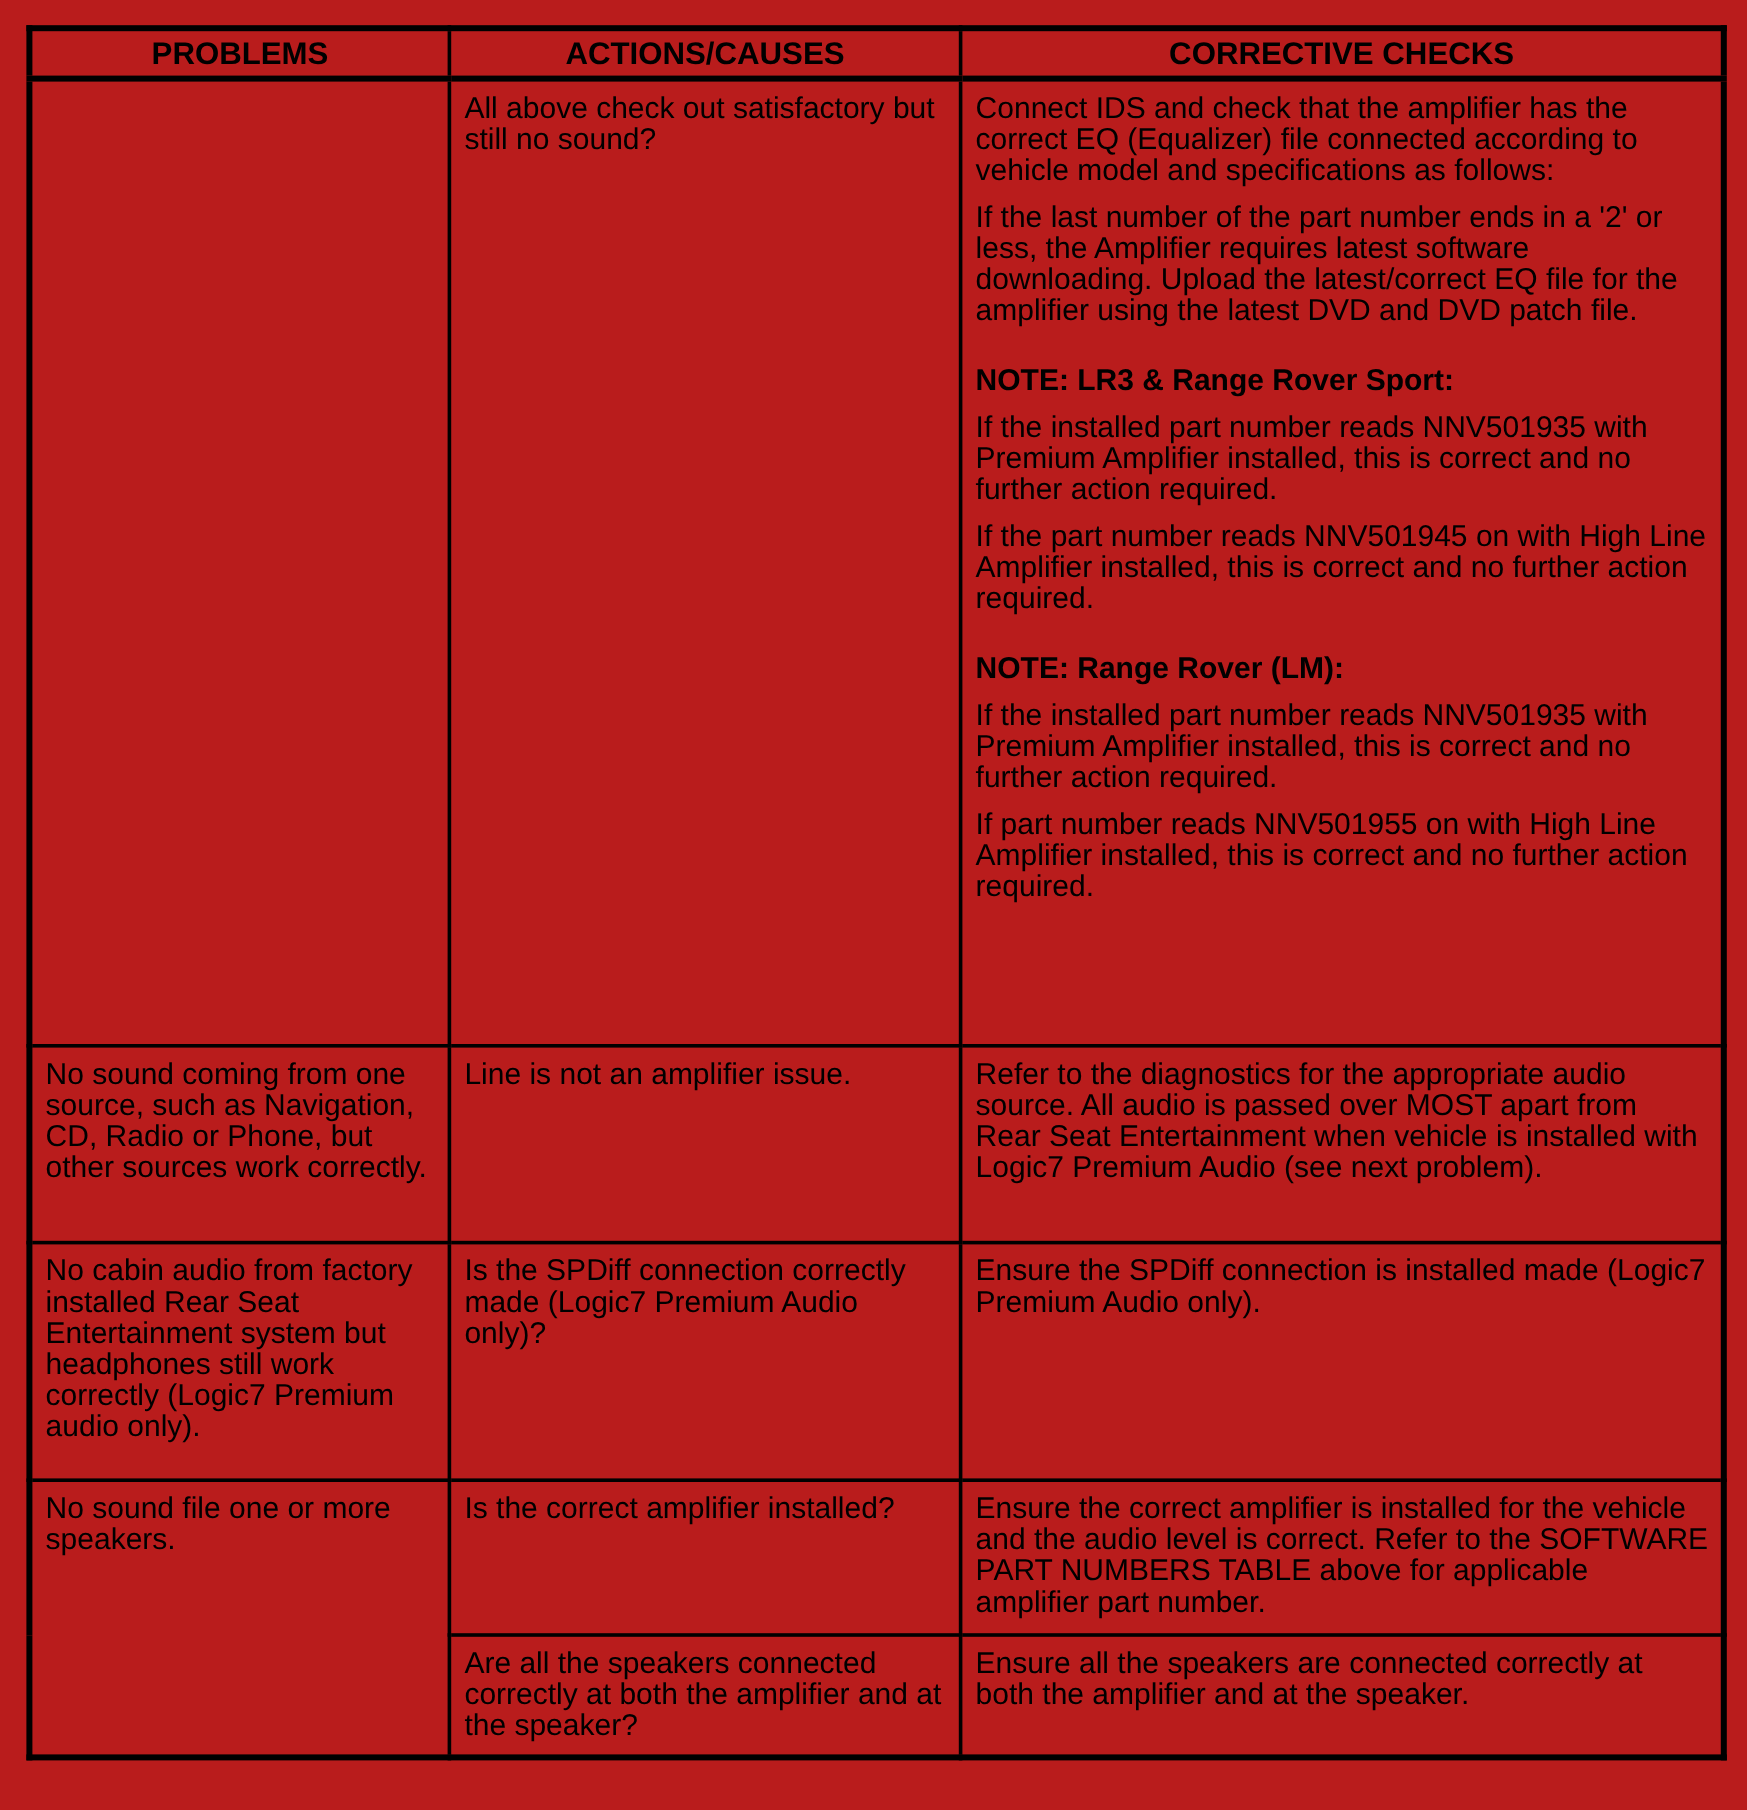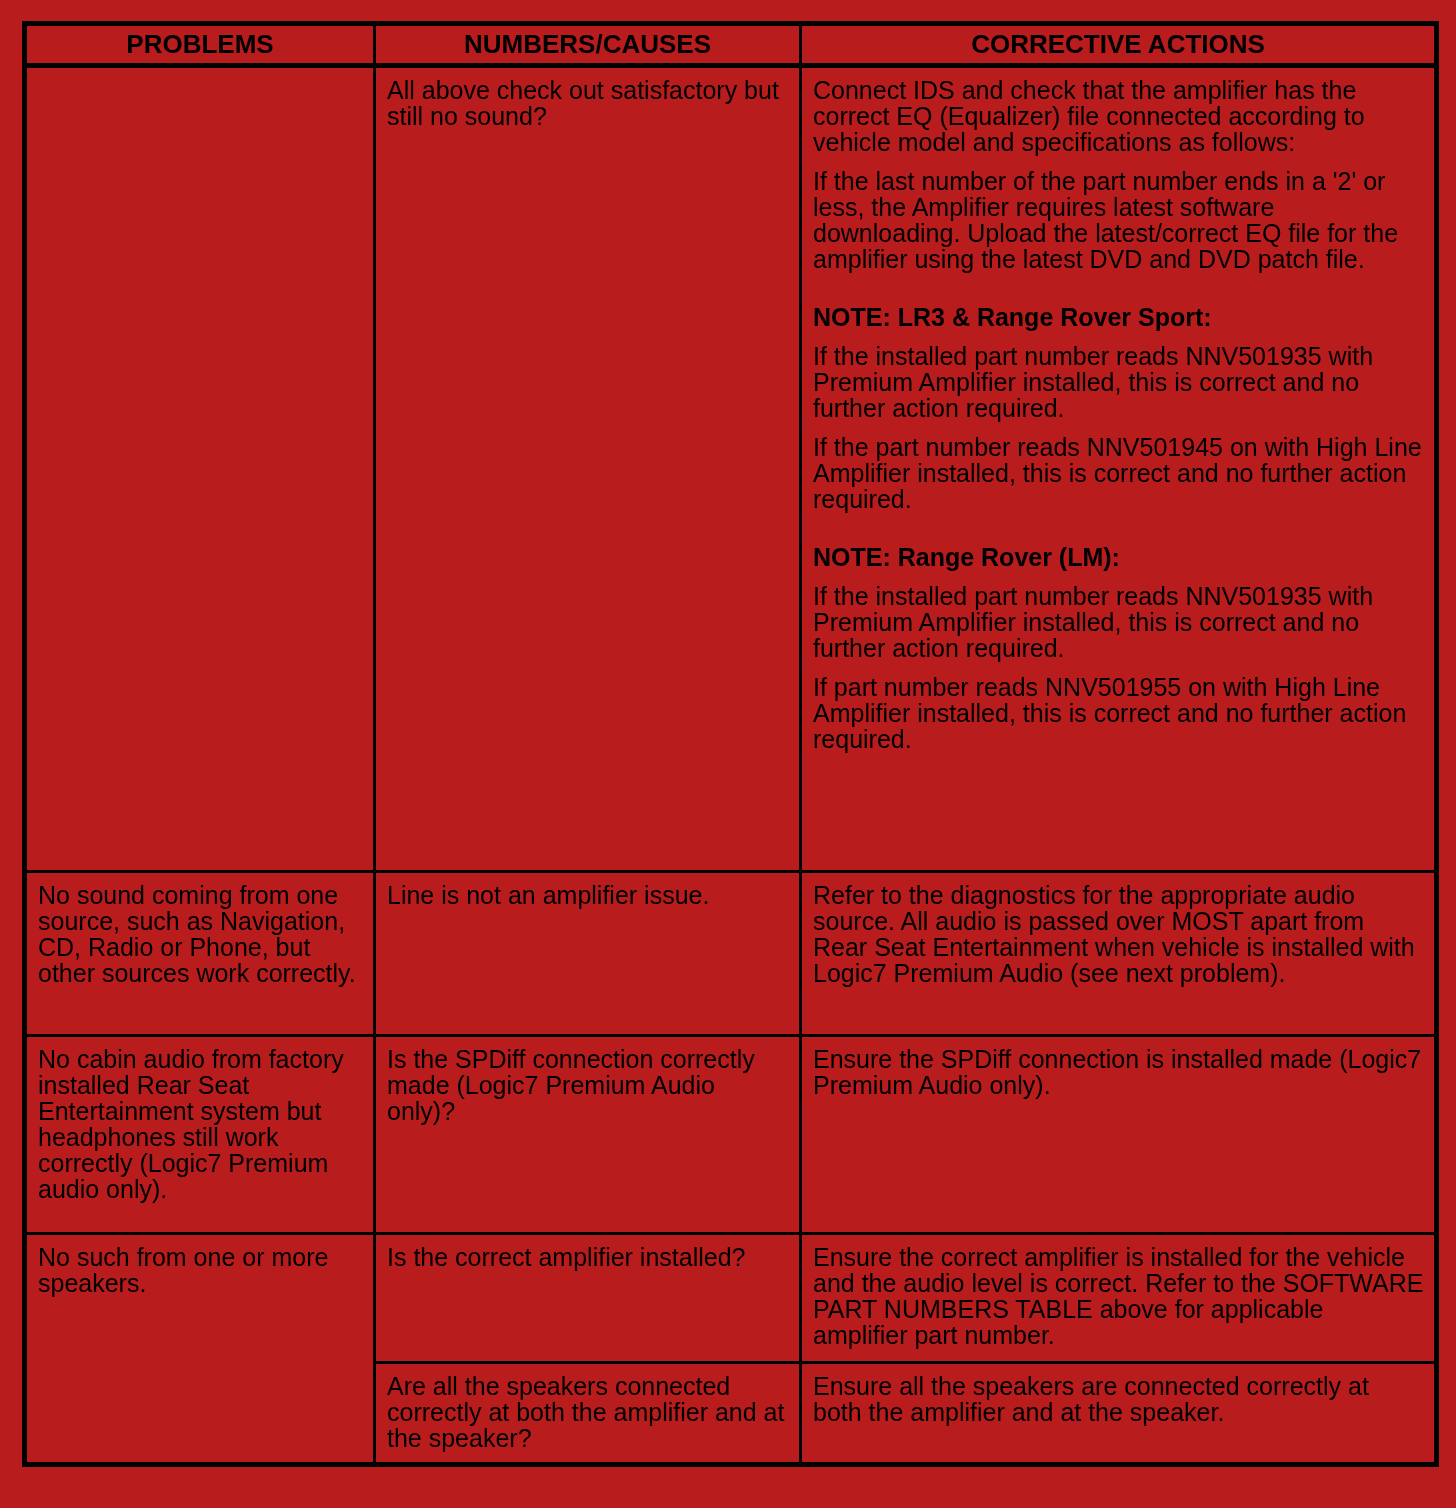--- a/index.html
+++ b/index.html
@@ -63,22 +63,22 @@
 <div class="page">
   <table class="troubleshooting">
     <colgroup>
       <col class="c1">
       <col class="c2">
       <col class="c3">
     </colgroup>
     <thead>
       <tr class="hdr">
         <th>PROBLEMS</th>
-        <th>NUMBERS/CAUSES</th>
-        <th>CORRECTIVE ACTIONS</th>
+        <th>ACTIONS/CAUSES</th>
+        <th>CORRECTIVE CHECKS</th>
       </tr>
     </thead>
     <tbody>
 
       <tr class="r1">
         <td>
           <p></p>
         </td>
         <td>
           <p>All above check out satisfactory but still no sound?</p>
@@ -114,21 +114,21 @@
         <td>
           <p>Is the SPDiff connection correctly made (Logic7 Premium Audio only)?</p>
         </td>
         <td>
           <p>Ensure the SPDiff connection is installed made (Logic7 Premium Audio only).</p>
         </td>
       </tr>
 
       <tr class="r4a">
         <td rowspan="2">
-          <p>No such from one or more speakers.</p>
+          <p>No sound file one or more speakers.</p>
         </td>
         <td>
           <p>Is the correct amplifier installed?</p>
         </td>
         <td>
           <p>Ensure the correct amplifier is installed for the vehicle and the audio level is correct. Refer to the SOFTWARE PART NUMBERS TABLE above for applicable amplifier part number.</p>
         </td>
       </tr>
 
       <tr class="r4b">

